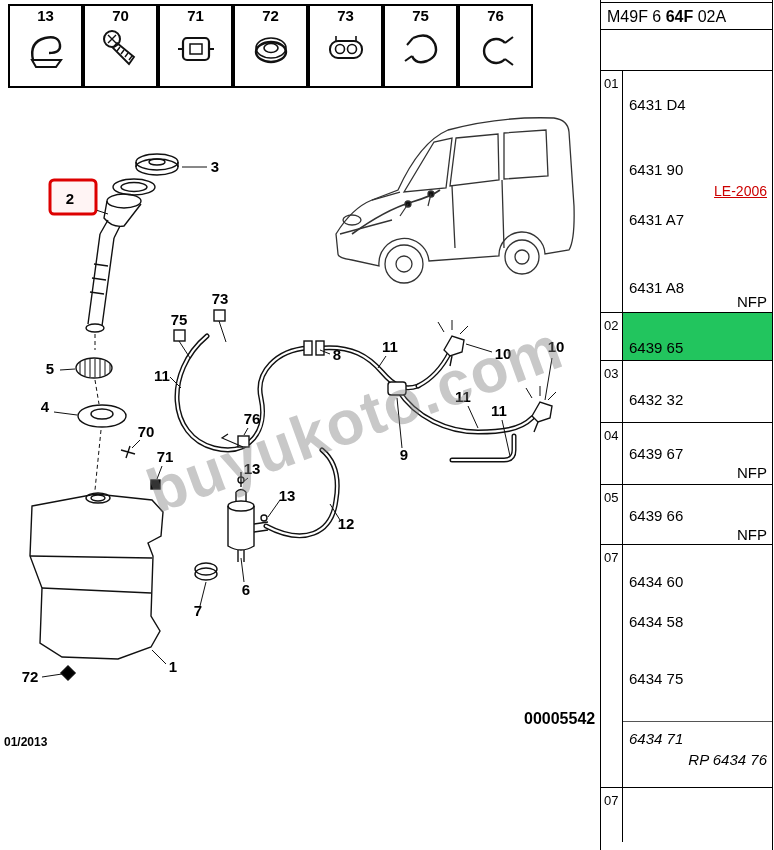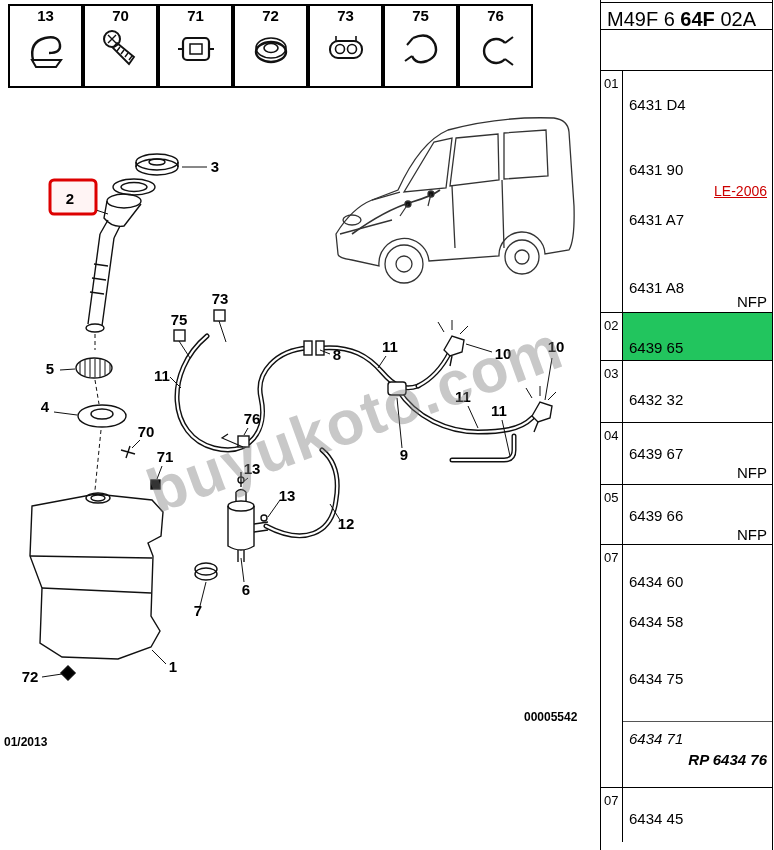--- a/index.html
+++ b/index.html
@@ -25,45 +25,45 @@
   svg text.co {
     font-family:"Liberation Sans", sans-serif; font-size:15px; font-weight:bold; fill:#000;
   }
   .watermark {
     position:absolute; left:150px; top:370px; width:520px;
     transform:rotate(-20deg); transform-origin:left center;
     font-size:62px; font-weight:bold; letter-spacing:1px;
     color:rgba(125,125,125,0.42); white-space:nowrap; pointer-events:none;
   }
   .footer-date { position:absolute; left:4px; top:647px; font-size:12px; font-weight:bold; }
-  .footer-num  { position:absolute; left:524px; top:622px; font-size:12px; font-weight:bold; }
+  .footer-num  { position:absolute; left:524px; top:622px; font-size:16px; font-weight:bold; }
 
   
   .panel {
     position:absolute; left:600px; top:0; width:173px; height:850px;
     border-left:1px solid #000; border-right:1px solid #000; background:#fff;
   }
   .panel-header {
     position:absolute; top:2px; left:0; right:0; height:28px;
     border-top:1px solid #000; border-bottom:1px solid #000;
-    font-size:20px; padding:5px 0 0 6px;
+    font-size:16px; padding:5px 0 0 6px;
   }
   .rows { position:absolute; top:70px; left:0; right:0; }
   .p-row { display:flex; border-top:1px solid #000; }
   .p-idx {
     width:22px; border-right:1px solid #000; font-size:13px;
     padding:5px 0 0 3px; flex:0 0 22px;
   }
   .p-cell { flex:1; position:relative; font-size:15px; }
   .p-cell.hl { background:#22c55e; }
   .entry { position:absolute; left:6px; white-space:nowrap; }
   .entry.right { left:auto; right:5px; }
   .entry.note { color:#cc0000; text-decoration:underline; font-size:14px; }
   .entry.it { font-style:italic; }
-  .entry.rp { font-style:italic; font-weight:bold; }
+  .entry.rp { font-style:italic; font-weight:normal; }
   .subline { position:absolute; left:0; right:0; top:176px; border-top:1px solid #555; }
 </style>
 </head>
 <body>
 
 <div class="page">
 
   <div class="strip">
     <div class="cell">
       <div class="cell-num">13</div>
@@ -344,20 +344,17 @@
           <div class="entry" style="top:68px">6434 58</div>
           <div class="entry" style="top:125px">6434 75</div>
           <div class="subline"></div>
           <div class="entry it" style="top:185px">6434 71</div>
           <div class="entry right rp" style="top:206px">RP 6434 76</div>
         </div>
       </div>
 
       <div class="p-row" style="height:55px">
         <div class="p-idx">07</div>
-        <div class="p-cell">
-          <div class="entry" style="top:22px">6434 45</div>
-        </div>
       </div>
 
     </div>
   </div>
 </div>
 
 </body></html>

